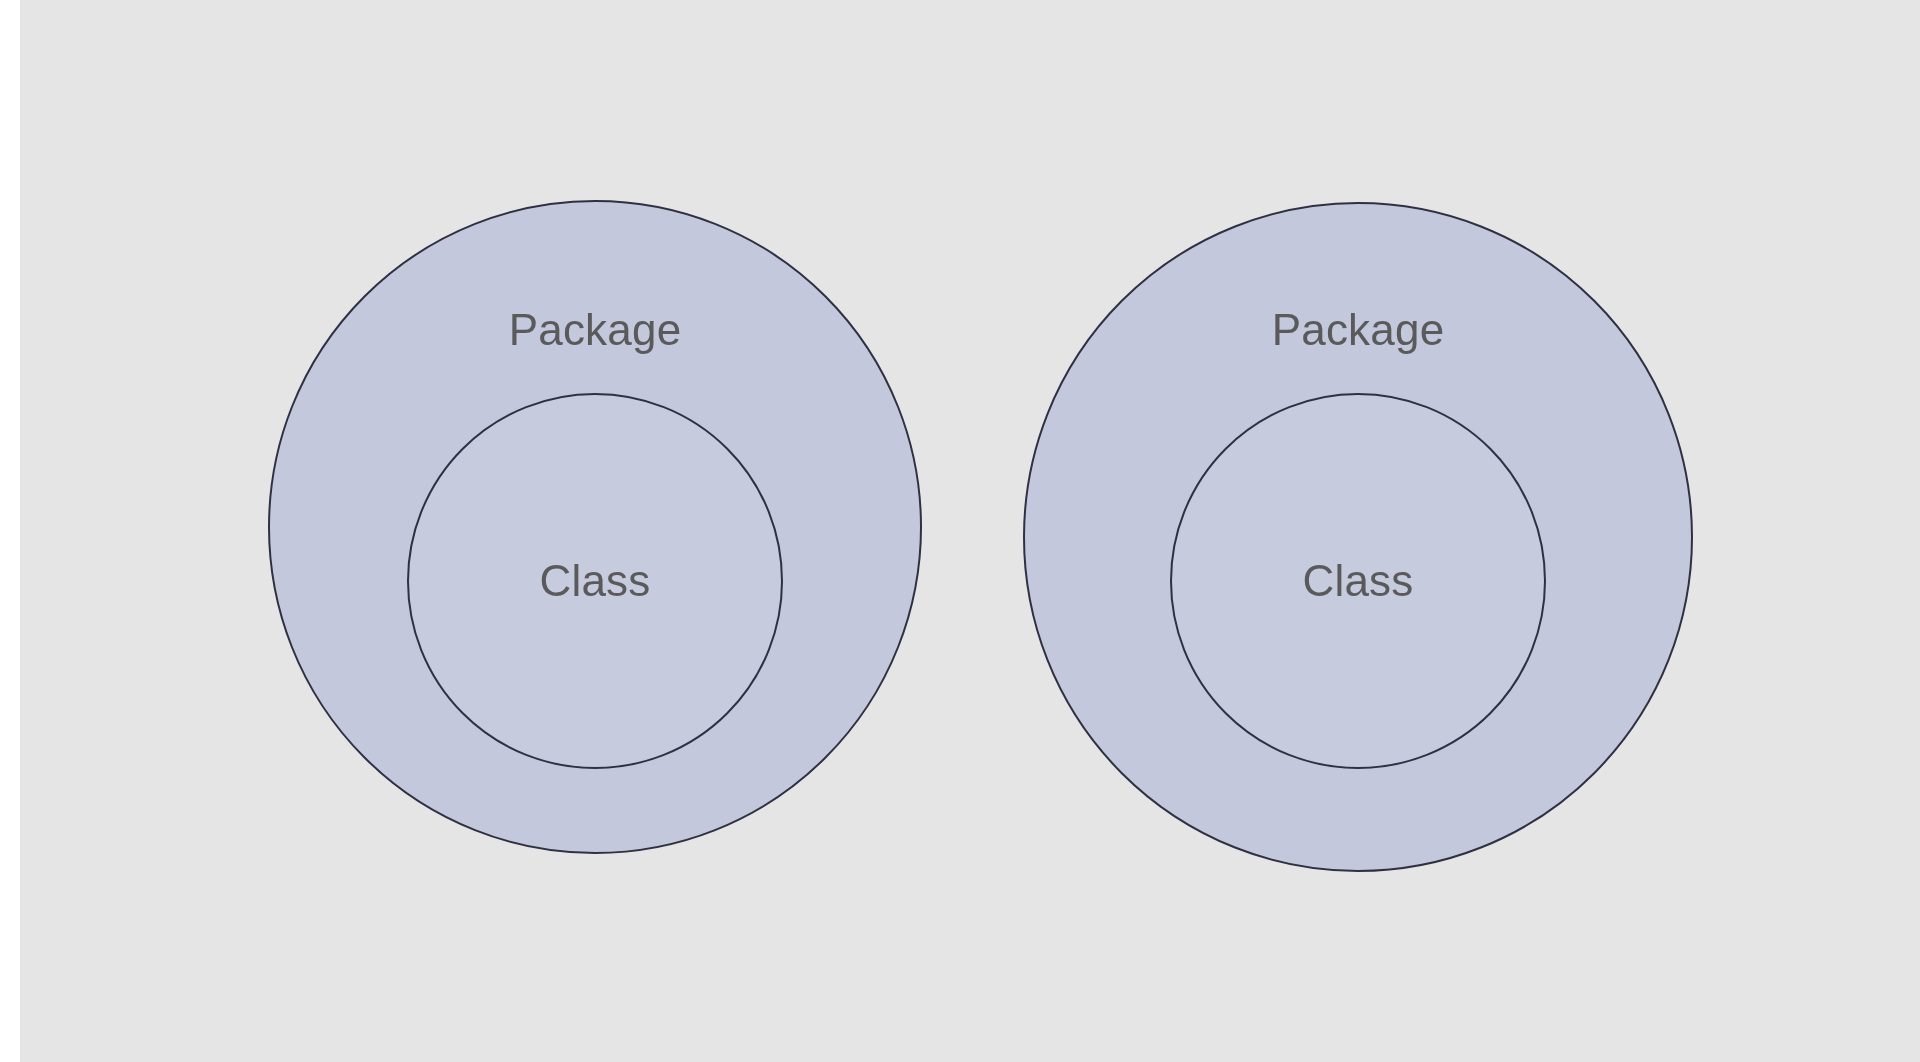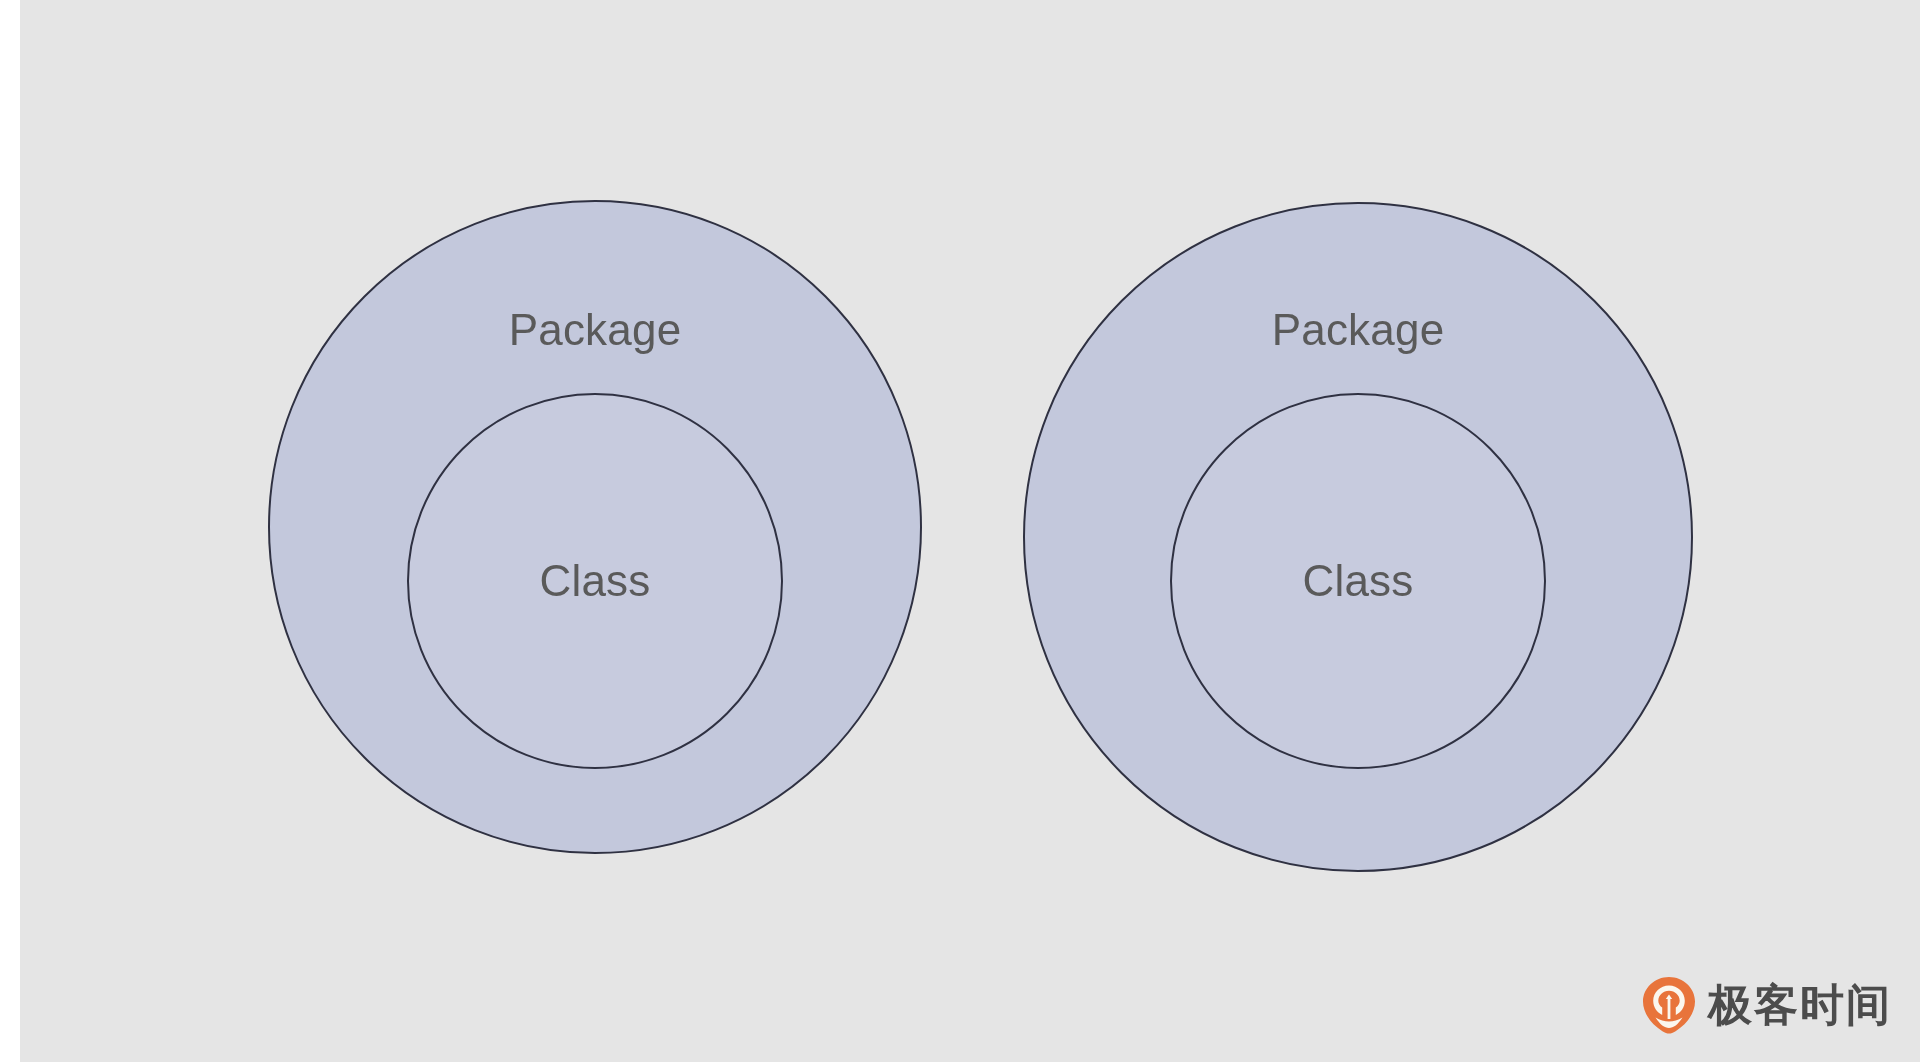--- a/index.html
+++ b/index.html
@@ -95,23 +95,14 @@
   </svg>
 
   <div class="shape-label" style="left: 575px; top: 330px; color: rgb(90, 90, 90);">Package</div>
 
   <div class="shape-label" style="left: 575px; top: 581px; color: rgb(90, 90, 90);">Class</div>
 
   <div class="shape-label" style="left: 1338px; top: 330px; color: rgb(90, 90, 90);">Package</div>
 
   <div class="shape-label" style="left: 1338px; top: 581px; color: rgb(90, 90, 90);">Class</div>
 
-  <div id="watermark">
-    <svg class="wm-mark" viewBox="0 0 54 58" aria-hidden="true">
-      <path d="M27 1 C12.6 1 1 12.2 1 25.6 C1 36.2 8.2 47.5 20.4 55.2 C23.0 56.9 25.0 57.6 27 57.6 C29.0 57.6 31.0 56.9 33.6 55.2 C45.8 47.5 53 36.2 53 25.6 C53 12.2 41.4 1 27 1 Z" fill="#E8743B"></path>
-      <path d="M27 9.5 C18.2 9.5 11.2 16.4 11.2 24.8 C11.2 31.0 14.8 36.4 20.2 38.9 L20.2 31.6 C17.8 29.9 16.3 27.5 16.3 24.8 C16.3 19.3 21.1 14.8 27 14.8 C32.9 14.8 37.7 19.3 37.7 24.8 C37.7 27.5 36.2 29.9 33.8 31.6 L33.8 38.9 C39.2 36.4 42.8 31.0 42.8 24.8 C42.8 16.4 35.8 9.5 27 9.5 Z" fill="#FBF7EE"></path>
-      <path d="M27 18.5 L30.2 23.0 L28.4 23.0 L28.4 43.0 L25.6 43.0 L25.6 23.0 L23.8 23.0 Z" fill="#FBF7EE"></path>
-      <path d="M13.5 41.5 C18.0 48.5 22.6 52.0 27 52.0 C31.4 52.0 36.0 48.5 40.5 41.5 C36.0 44.2 31.5 45.5 27 45.5 C22.5 45.5 18.0 44.2 13.5 41.5 Z" fill="#FBF7EE"></path>
-    </svg>
-    <span class="wm-text" style="color: rgb(76, 76, 76);">极客时间</span>
-  </div>
 
 </div>
 
 </body></html>

